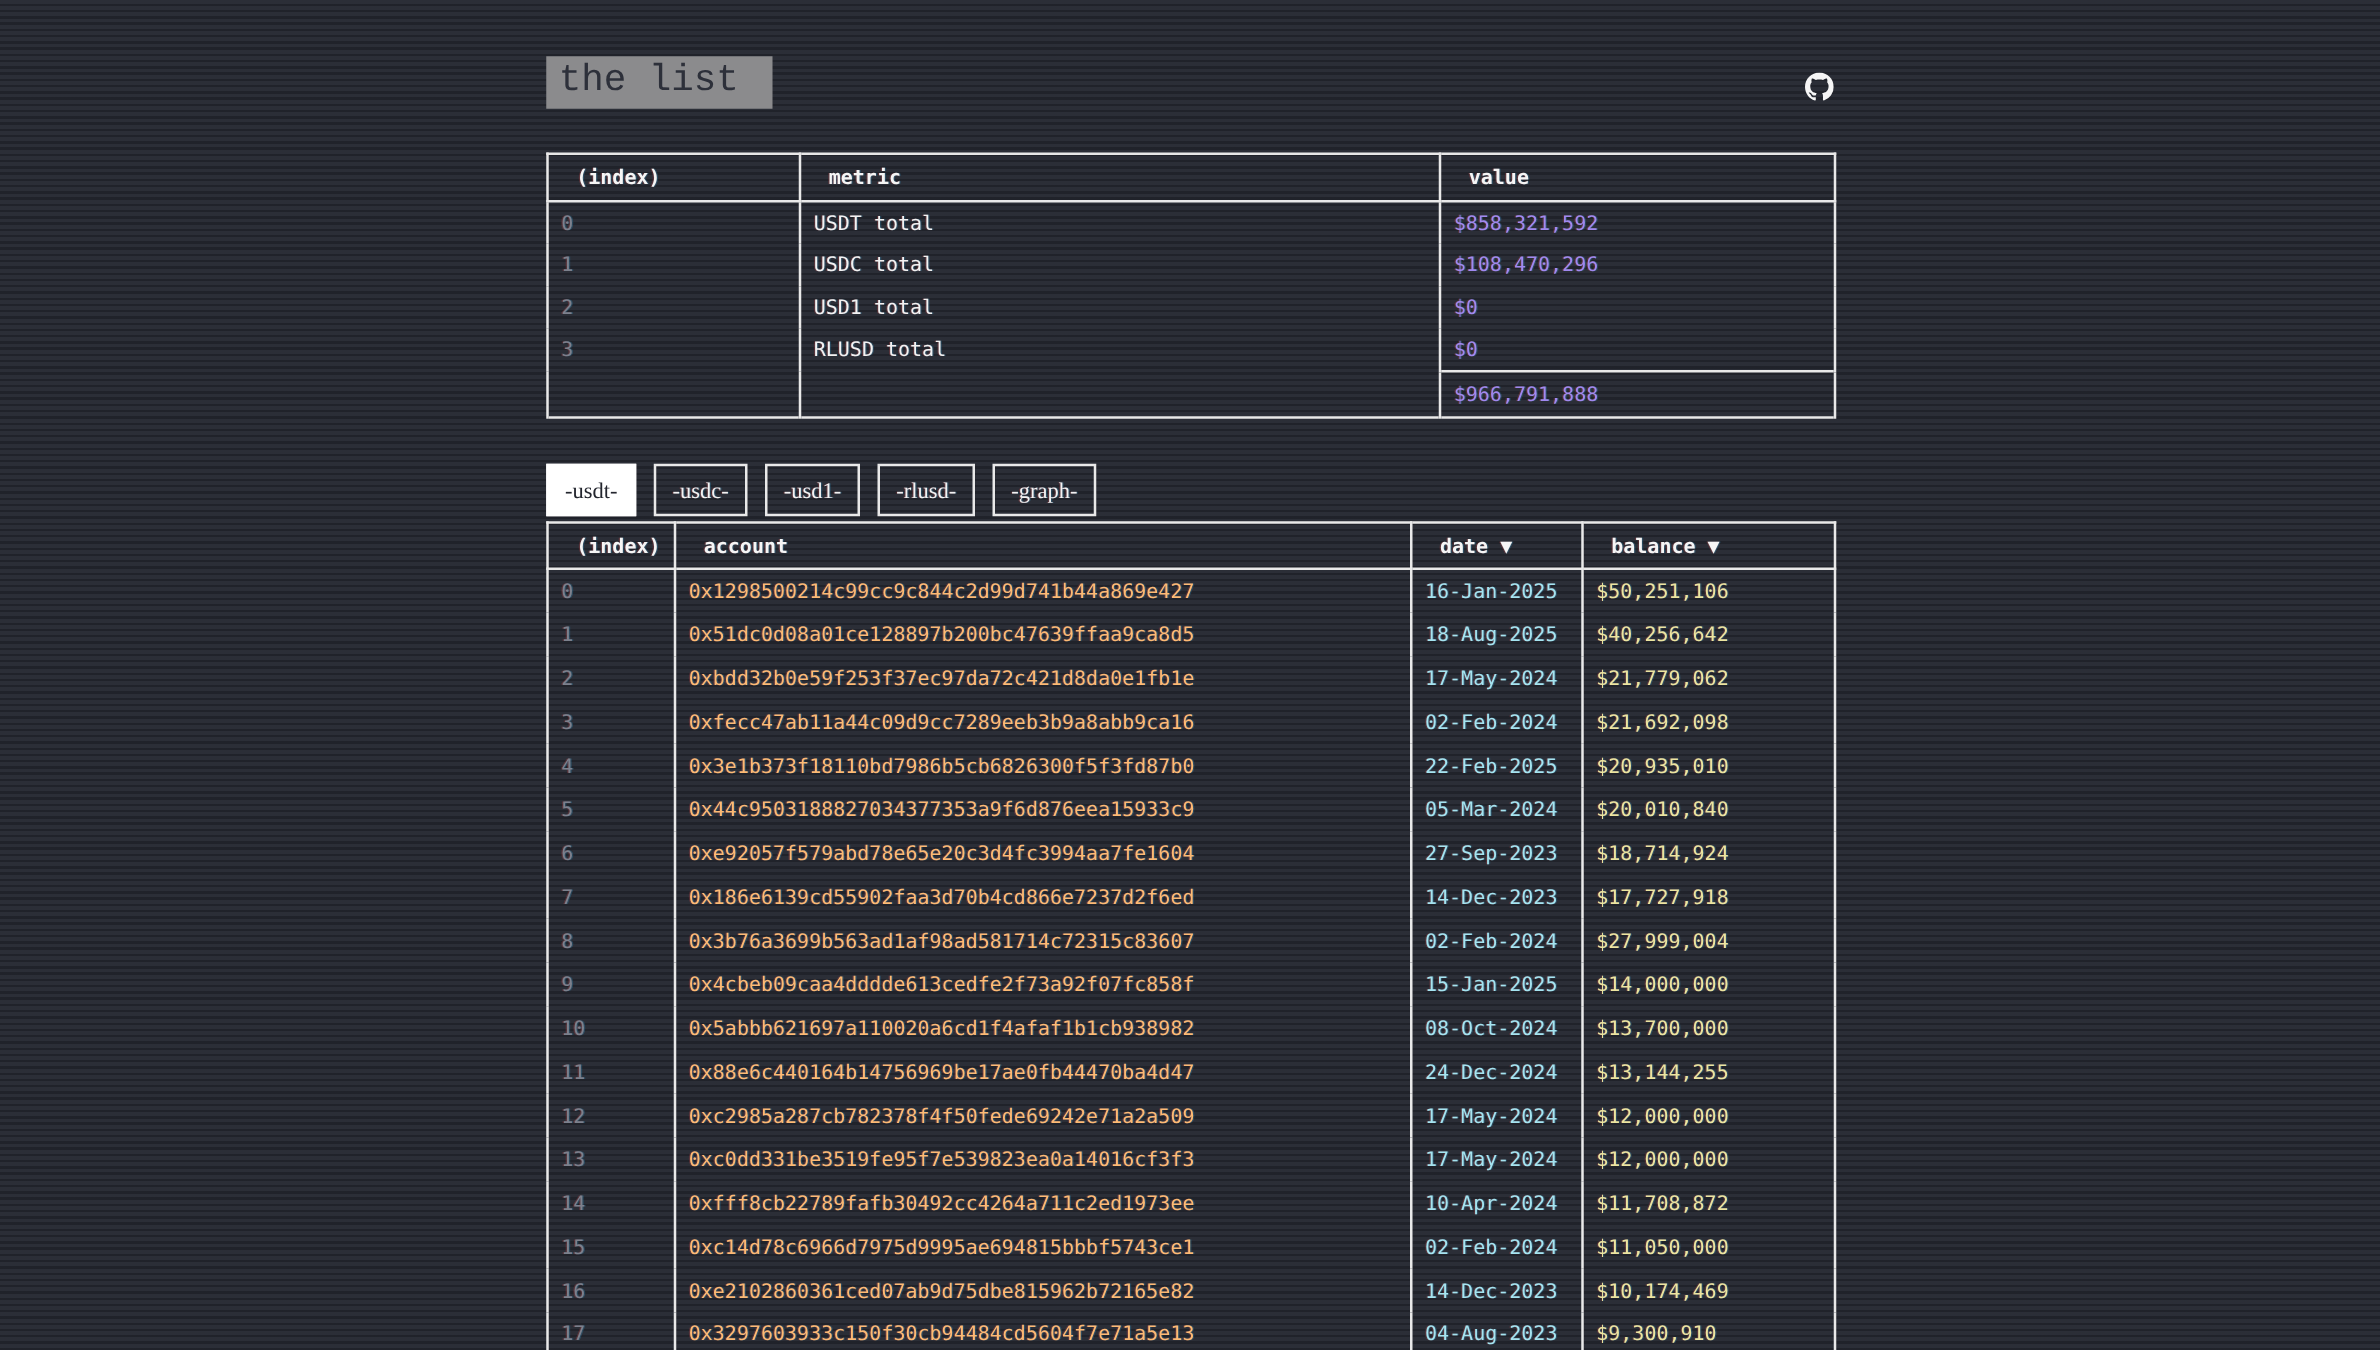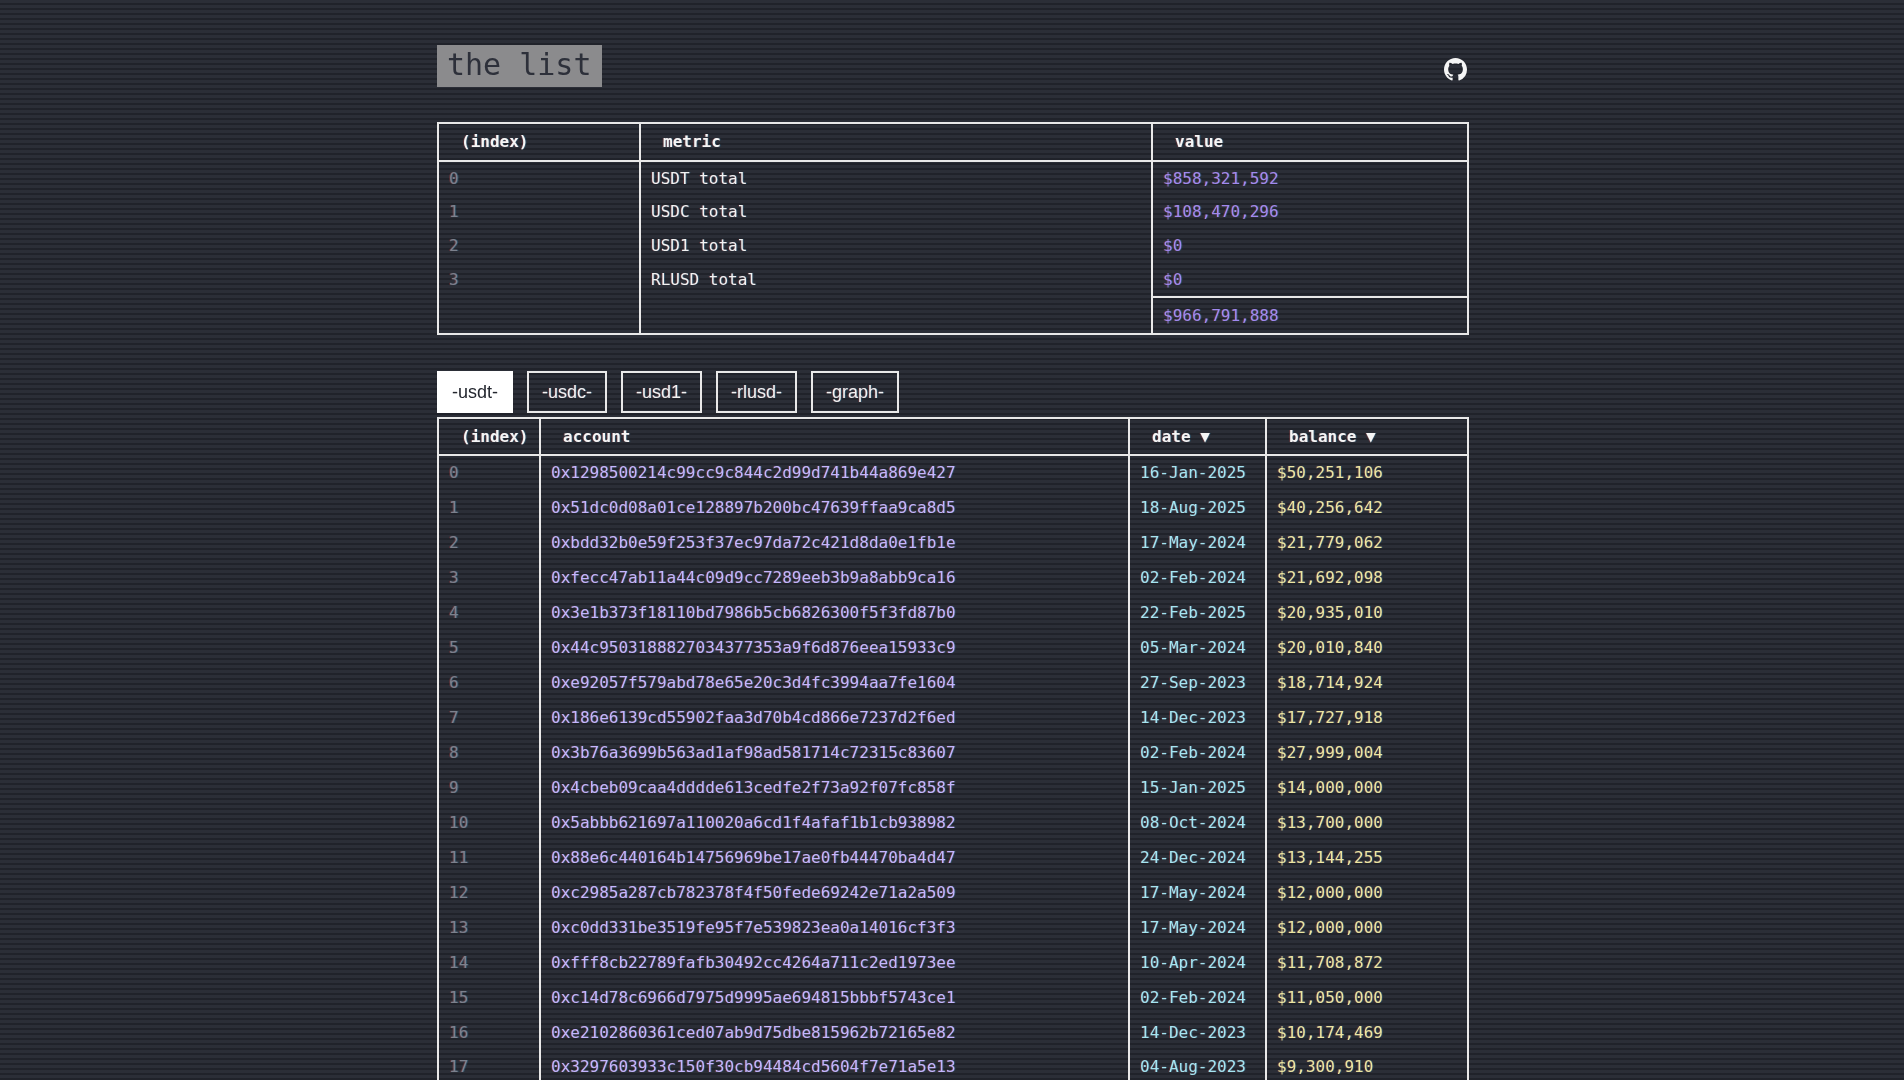--- a/index.html
+++ b/index.html
@@ -27,22 +27,23 @@
     display: flex;
     justify-content: space-between;
     align-items: flex-end;
   }
   .page-title {
     display: inline-block;
     background: #8b8b8d;
     color: #2d303a;
     font-size: 30px;
     line-height: 1;
-    padding: 5px 10px 7px 10px;
+    padding: 5px 27px 7px 10px;
     text-shadow: none;
+    font-family: Liberation Mono, monospace;
   }
   .subtitle-wrap {
     display: flex;
     align-items: center;
     gap: 10px;
     margin-bottom: 6px;
   }
   .subtitle {
     font-size: 17px;
     font-weight: bold;
@@ -89,21 +90,21 @@
   .value-cell  { color: #a089f0; }
   .summary-footer td { height: 37px; }
   .summary-footer .value-cell { border-top: 2px solid #e9e9e9; }
   
   .tabs {
     margin-top: 36px;
     display: flex;
     gap: 14px;
   }
   .tab {
-    font-family: Liberation Sans, sans-serif;
+    font-family: Liberation Serif, serif;
     font-size: 18px;
     line-height: 1;
     color: #f2f2f2;
     background: transparent;
     border: 2px solid #e9e9e9;
     padding: 10px 13px;
     cursor: pointer;
     text-shadow: inherit;
   }
   .tab.active {
@@ -114,21 +115,21 @@
   }
   
   .main-table-wrap { margin-top: 4px; }
   .main-table { border: 2px solid #e9e9e9; }
   .main-table th { height: 37px; }
   .main-table td { height: 35px; }
   .col-idx-main { width: 102px; }
   .col-account  { width: 589px; }
   .col-date     { width: 137px; }
   .col-balance  { width: 202px; }
-  .account-cell { color: #c4b5fd; }
+  .account-cell { color: #fdba74; }
   .date-cell    { color: #a5e4f0; }
   .balance-cell { color: #ece5a0; }
 </style>
 </head>
 <body>
 
 <div class="container">
 
   <div class="header">
     <span class="page-title">the list</span>

